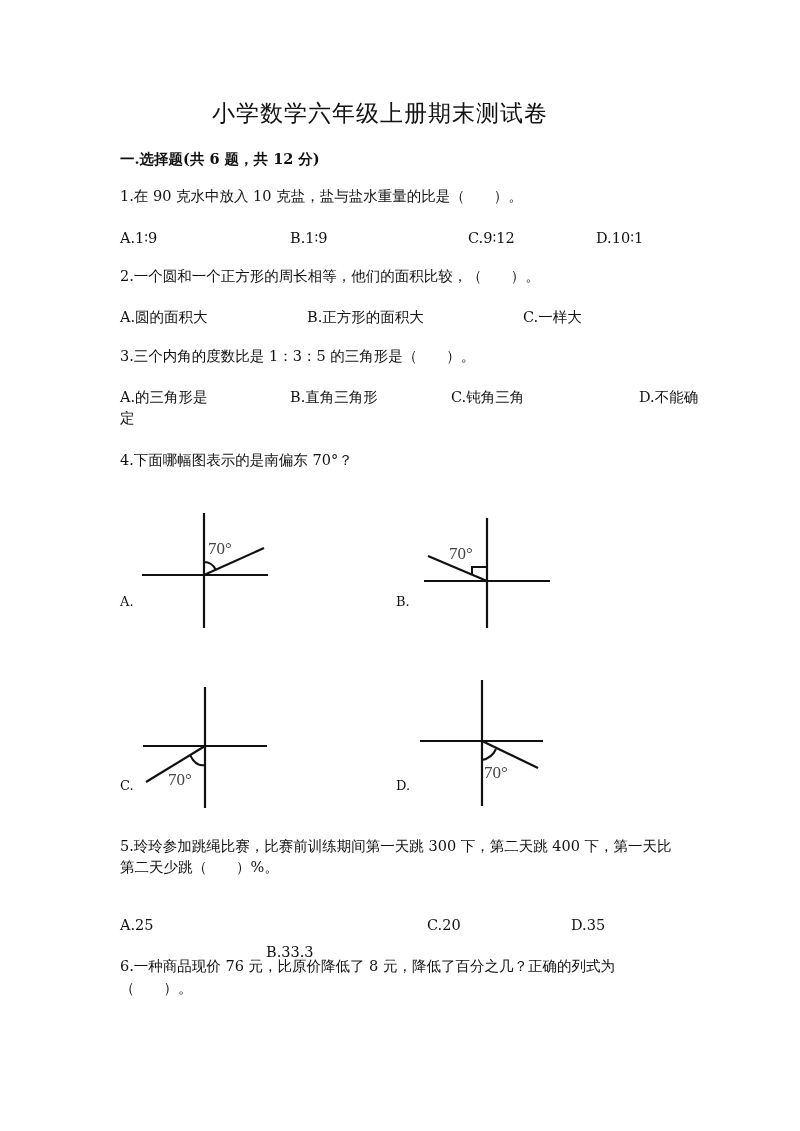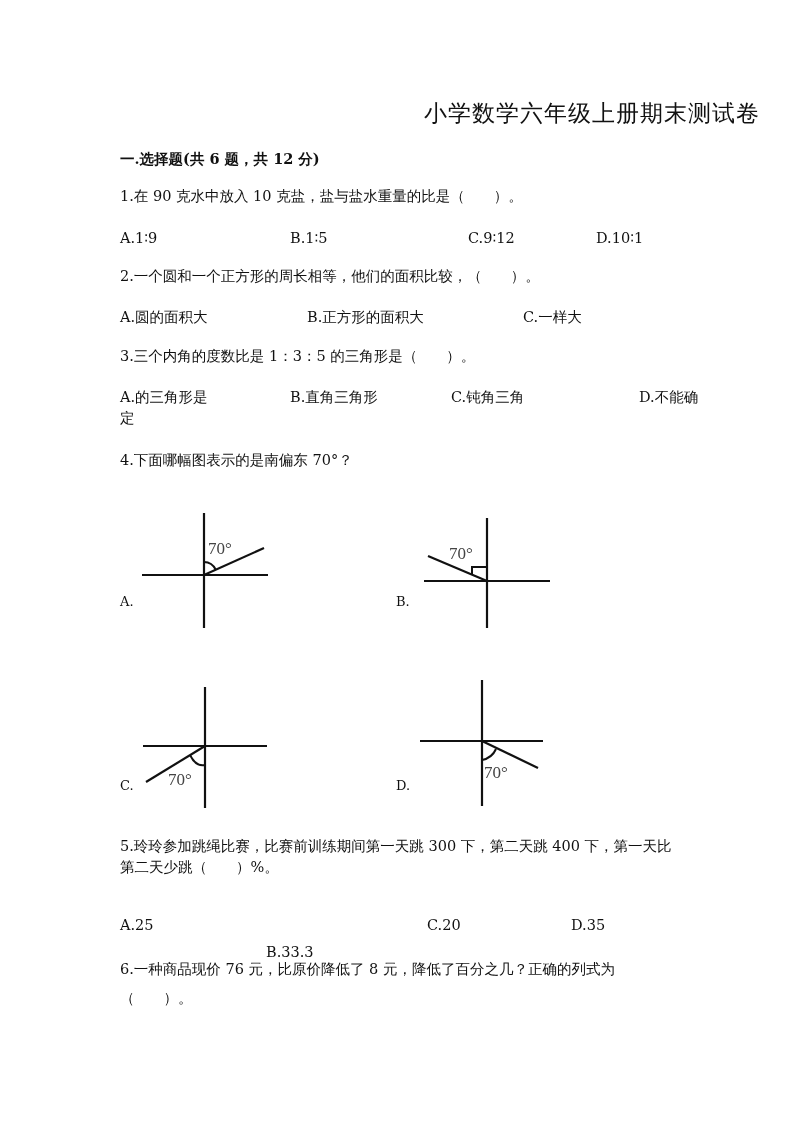--- a/index.html
+++ b/index.html
@@ -3,21 +3,21 @@
   <meta charset="utf-8">
   <style>
     html, body { margin: 0; padding: 0; background: #ffffff; }
     body {
       width: 800px; height: 1131px; position: relative; overflow: hidden;
       font-family: "DejaVu Serif", "Liberation Serif", serif;
       color: #111;
     }
     .title {
       position: absolute; left: 0; width: 760px; top: 98px;
-      text-align: right; font-size: 23px; letter-spacing: 1px;
+      text-align: center; font-size: 23px; letter-spacing: 1px;
     }
     .section {
       position: absolute; left: 120px; top: 150px; font-size: 14.5px; font-weight: bold;
     }
     .q {
       position: absolute; left: 120px; width: 565px; font-size: 14.5px; line-height: 23px;
     }
     .opt {
       position: absolute; font-size: 14.5px; line-height: 20px; white-space: nowrap;
     }
@@ -30,21 +30,21 @@
     svg.fig text { font-family: "Liberation Serif", serif; font-size: 17px; fill: #444; }
   </style>
 </head>
 <body>
 
 <div class="title">小学数学六年级上册期末测试卷</div>
 <div class="section">一.选择题(共 6 题，共 12 分)</div>
 
 <div class="q" style="top:185px;">1.在 90 克水中放入 10 克盐，盐与盐水重量的比是（　　）。</div>
 <div class="opt" style="left:120px; top:228px;">A.1∶9</div>
-<div class="opt" style="left:290px; top:228px;">B.1∶5</div>
+<div class="opt" style="left:290px; top:228px;">B.1∶9</div>
 <div class="opt" style="left:468px; top:228px;">C.9∶12</div>
 <div class="opt" style="left:596px; top:228px;">D.10∶1</div>
 
 <div class="q" style="top:265px;">2.一个圆和一个正方形的周长相等，他们的面积比较，（　　）。</div>
 <div class="opt" style="left:120px; top:307px;">A.圆的面积大</div>
 <div class="opt" style="left:307px; top:307px;">B.正方形的面积大</div>
 <div class="opt" style="left:523px; top:307px;">C.一样大</div>
 
 <div class="q" style="top:345px;">3.三个内角的度数比是 1：3：5 的三角形是（　　）。</div>
 <div class="opt" style="left:120px; top:387px;">A.的三角形是</div>
@@ -90,13 +90,13 @@
   <path d="M64 82 Q74 80 78 71"></path>
   <text x="66" y="100">70°</text>
 </svg>
 
 <div class="q" style="top:836px; line-height:21px;">5.玲玲参加跳绳比赛，比赛前训练期间第一天跳 300 下，第二天跳 400 下，第一天比第二天少跳（　　）%。</div>
 <div class="opt" style="left:120px; top:915px;">A.25</div>
 <div class="opt" style="left:266px; top:942px;">B.33.3</div>
 <div class="opt" style="left:427px; top:915px;">C.20</div>
 <div class="opt" style="left:571px; top:915px;">D.35</div>
 
-<div class="q" style="top:955px; line-height:29px;">6.一种商品现价 76 元，比原价降低了 8 元，降低了百分之几？正确的列式为（　　）。</div>
+<div class="q" style="top:955px; line-height:22px;">6.一种商品现价 76 元，比原价降低了 8 元，降低了百分之几？正确的列式为（　　）。</div>
 
 </body></html>

